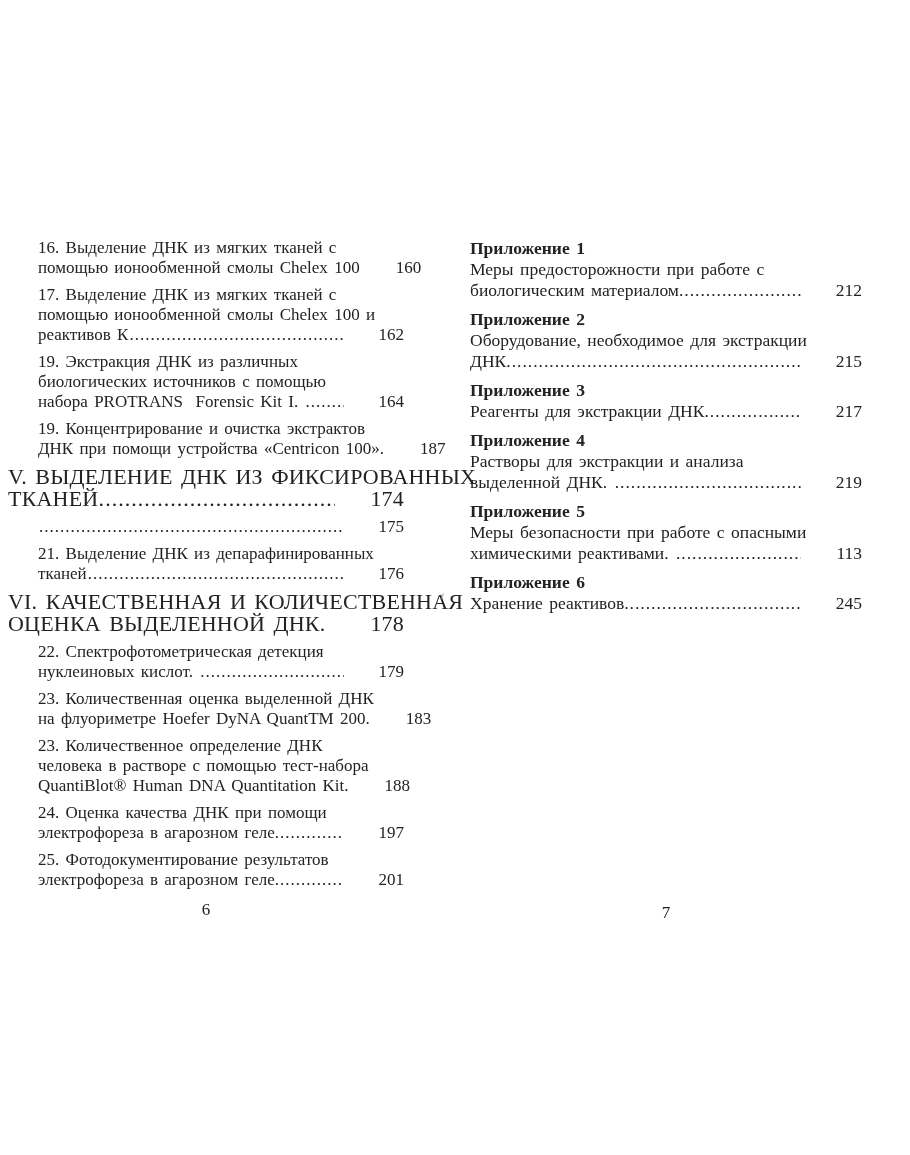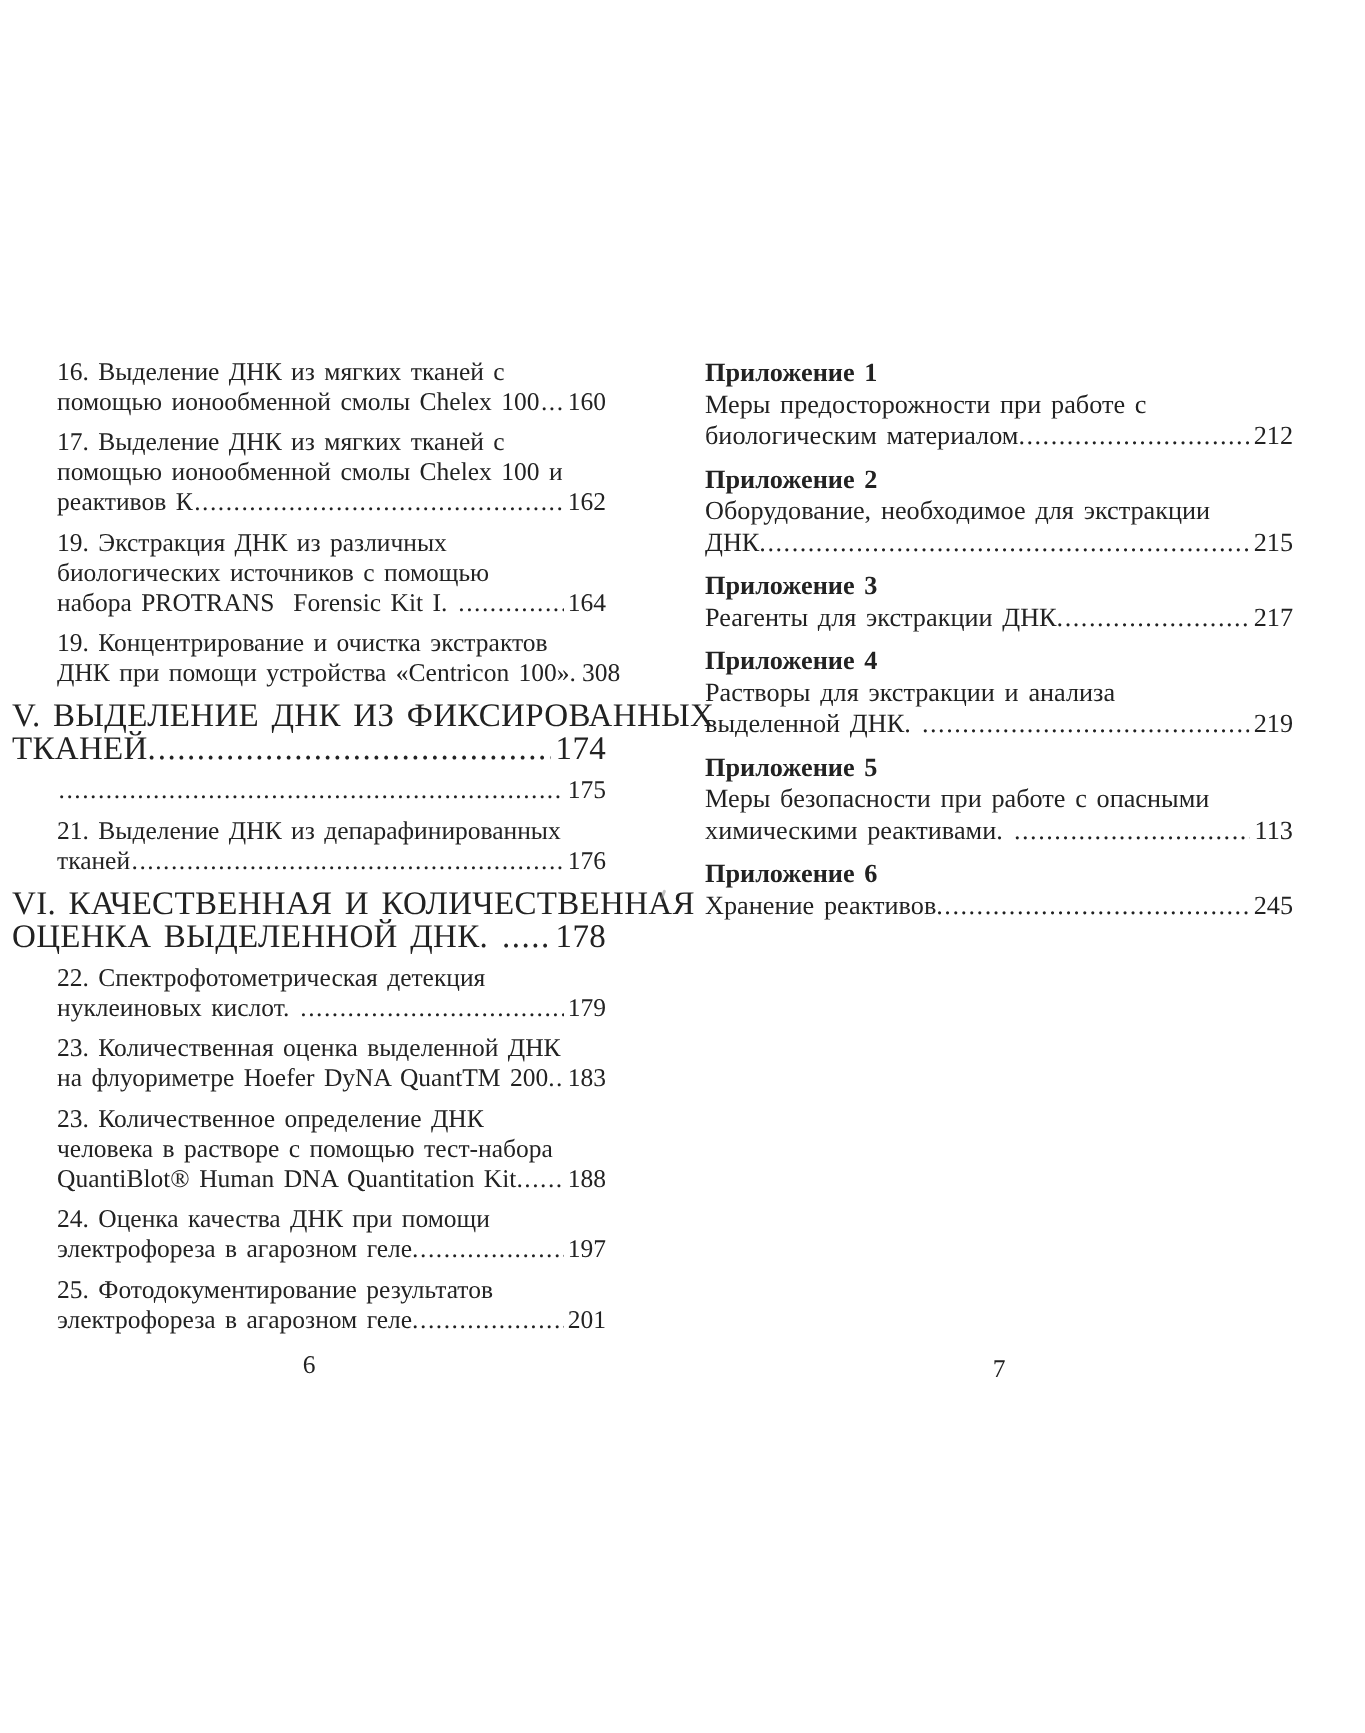--- a/index.html
+++ b/index.html
@@ -34,21 +34,21 @@
   .entry.section .line{font-size:22px;line-height:22px;letter-spacing:0.2px;}
   .line.head{font-weight:bold;}
 
   .line.with-page{display:flex;align-items:flex-start;}
   .line.with-page .txt{flex:0 0 auto;white-space:pre;}
   .leader{
     flex:1 1 auto;min-width:0;overflow:hidden;
     white-space:nowrap;letter-spacing:1px;
     margin:0 3px 0 1px;
   }
-  .pagenum{flex:0 0 auto;white-space:nowrap;}
+  .pagenum{flex:0 0 auto;white-space:nowrap;margin-left:32px;}
 
   .folio{
     position:absolute;left:0;width:100%;
     text-align:center;font-size:17px;line-height:20px;
   }
   .col-left .folio{top:662px;}
   .col-right .folio{top:665px;}
 
   .artifact{
     position:absolute;left:441px;top:593px;
@@ -72,21 +72,21 @@
           <div class="line">помощью ионообменной смолы Chelex 100 и</div>
           <div class="line with-page"><span class="txt">реактивов К</span><span class="leader">............................................................................................................................................</span><span class="pagenum">162</span></div>
         </div>
         <div class="entry item">
           <div class="line">19. Экстракция ДНК из различных</div>
           <div class="line">биологических источников с помощью</div>
           <div class="line with-page"><span class="txt">набора PROTRANS  Forensic Kit I. </span><span class="leader">............................................................................................................................................</span><span class="pagenum">164</span></div>
         </div>
         <div class="entry item">
           <div class="line">19. Концентрирование и очистка экстрактов</div>
-          <div class="line with-page"><span class="txt">ДНК при помощи устройства «Centricon 100».</span><span class="leader"></span><span class="pagenum">308</span></div>
+          <div class="line with-page"><span class="txt">ДНК при помощи устройства «Centricon 100».</span><span class="leader"></span><span class="pagenum">187</span></div>
         </div>
         <div class="entry section">
           <div class="line">V. ВЫДЕЛЕНИЕ ДНК ИЗ ФИКСИРОВАННЫХ</div>
           <div class="line with-page"><span class="txt">ТКАНЕЙ.</span><span class="leader">............................................................................................................................................</span><span class="pagenum">174</span></div>
         </div>
         <div class="entry item">
           <div class="line with-page"><span class="leader">............................................................................................................................................</span><span class="pagenum">175</span></div>
         </div>
         <div class="entry item">
           <div class="line">21. Выделение ДНК из депарафинированных</div>

